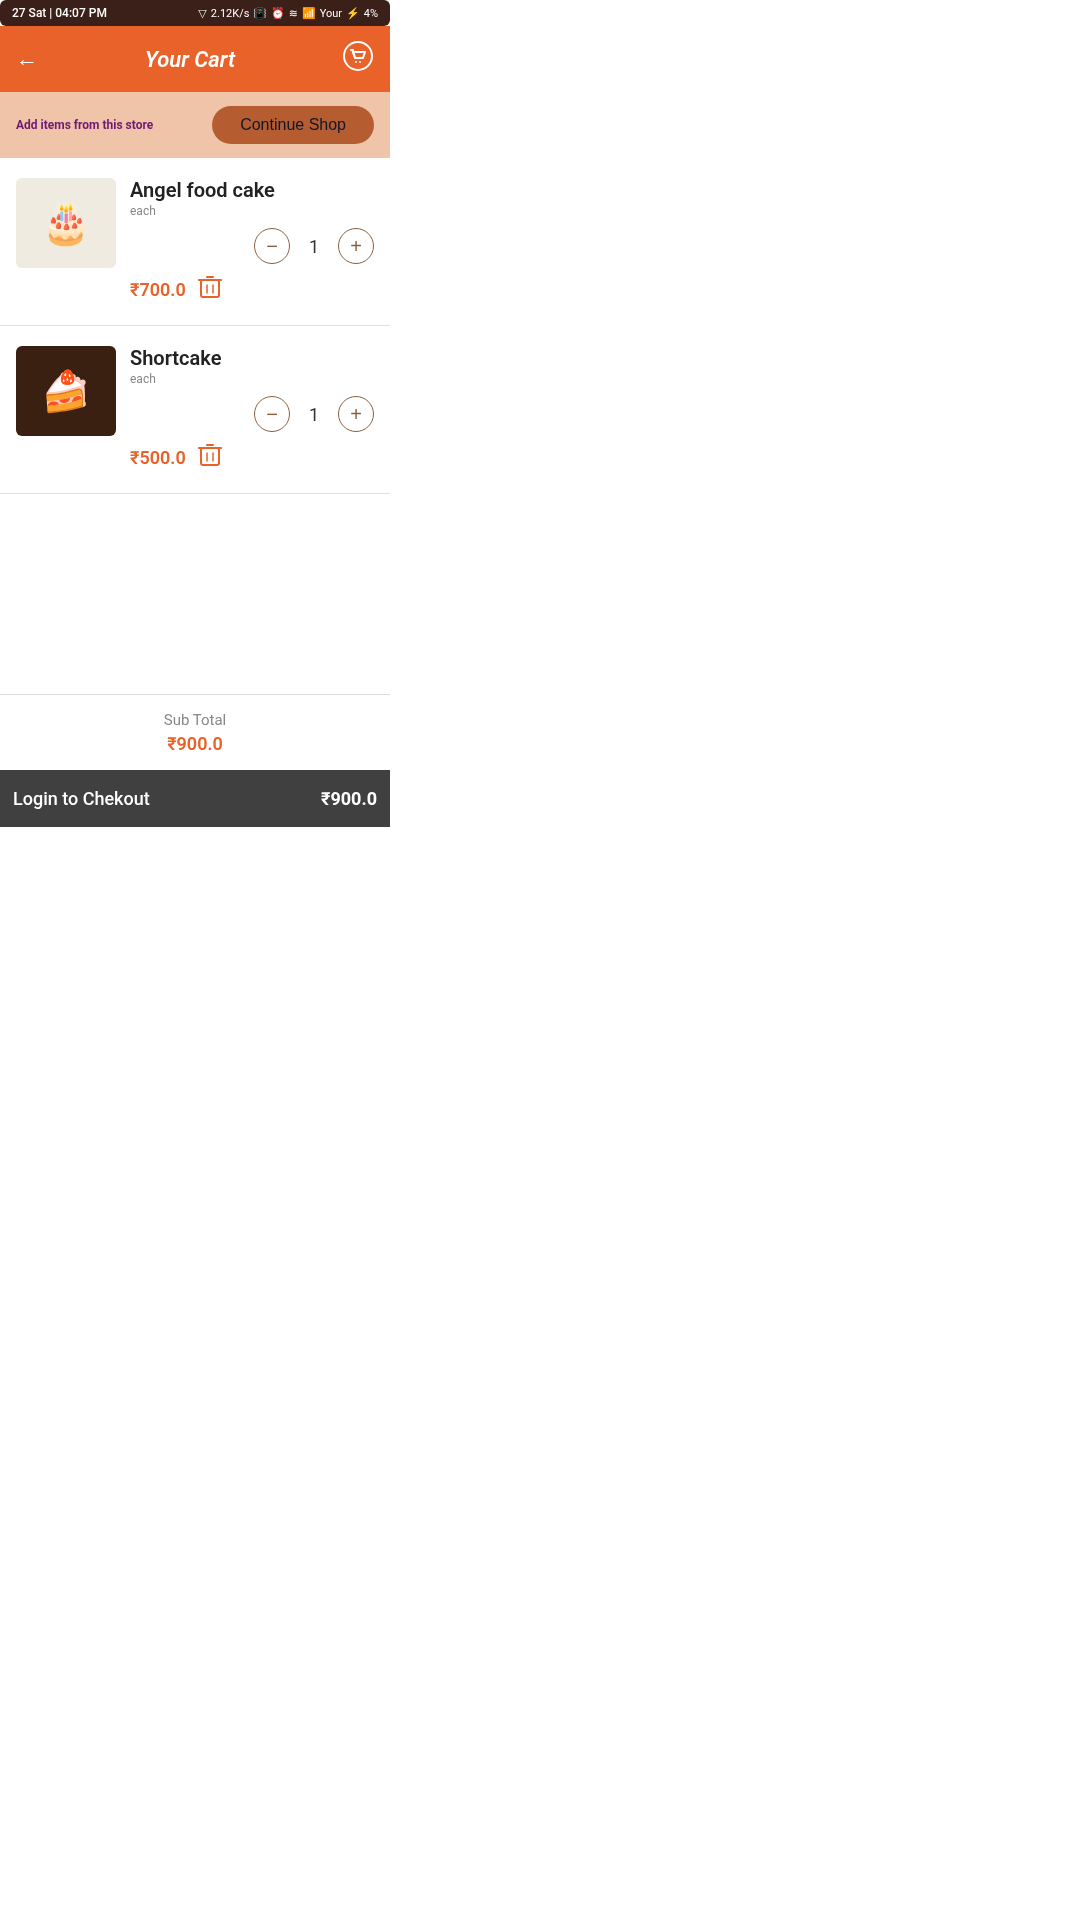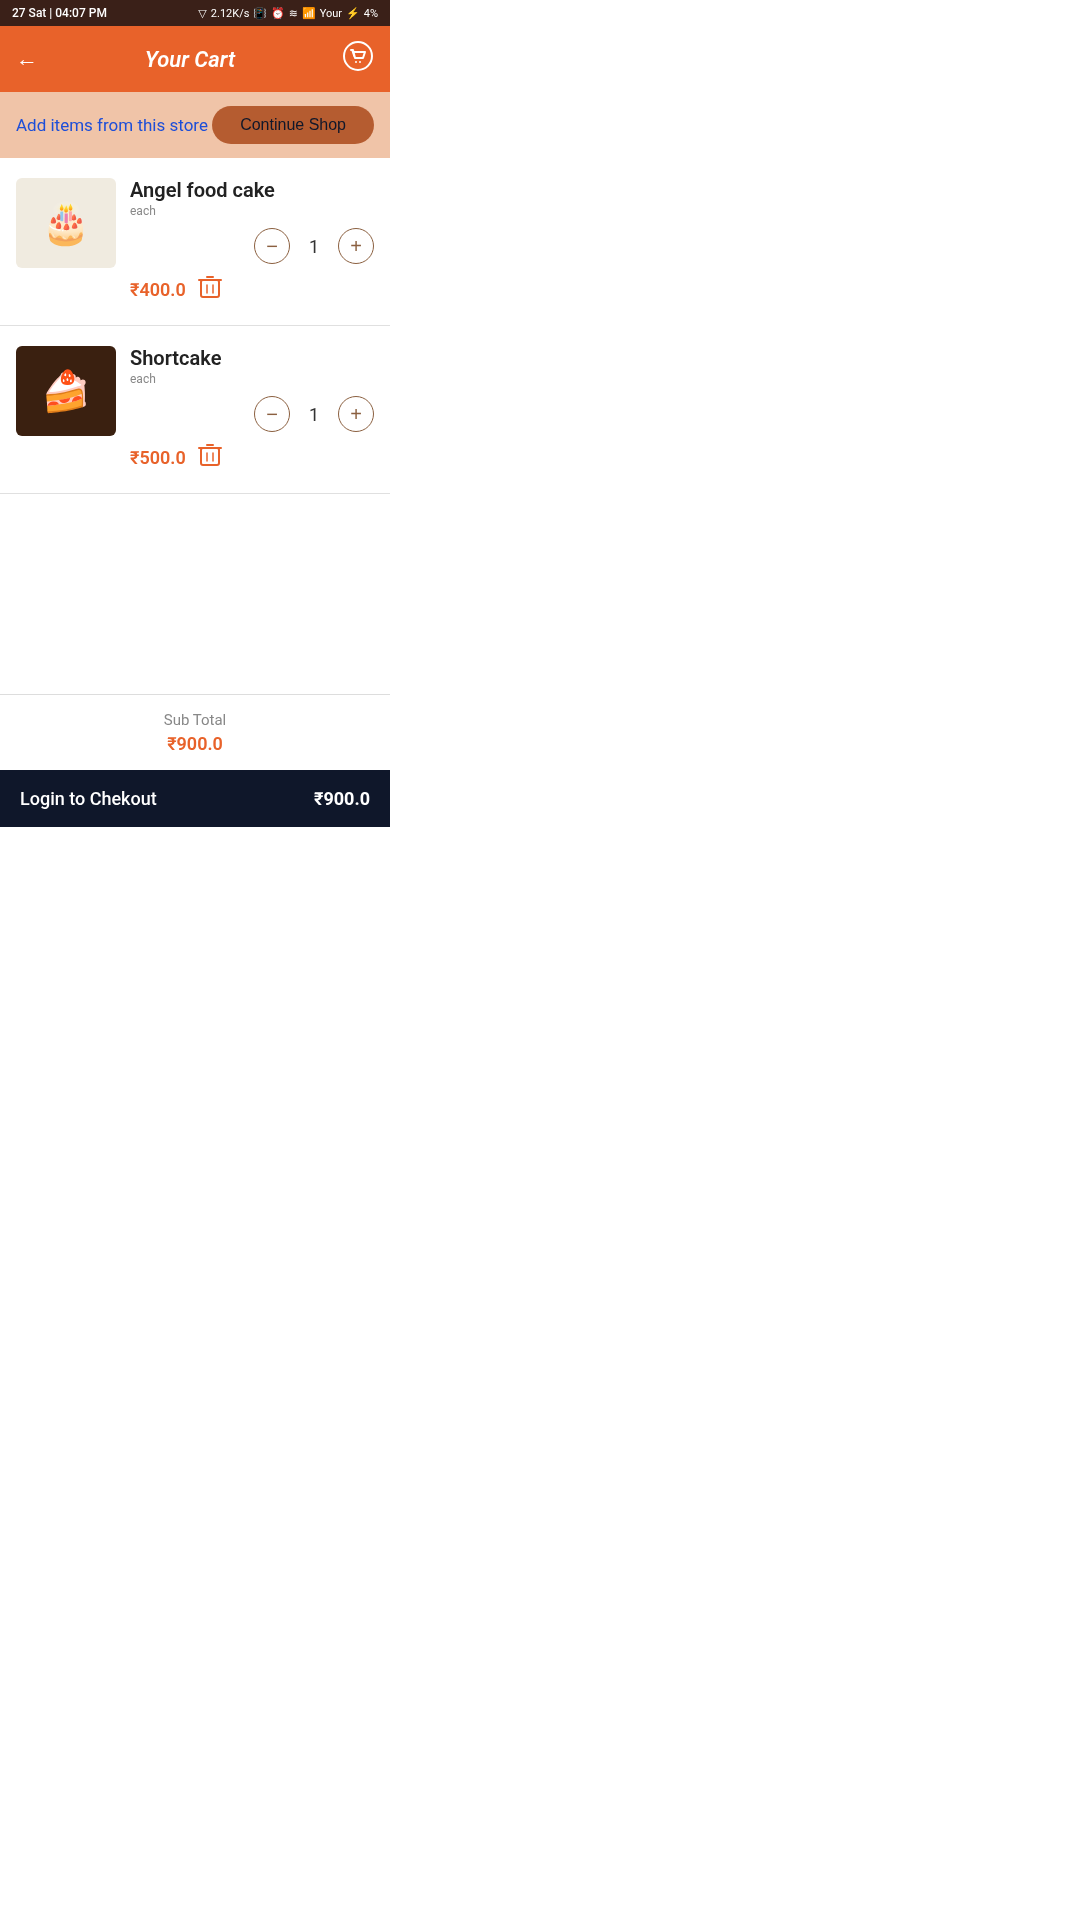--- a/index.html
+++ b/index.html
@@ -15,20 +15,21 @@
 
     
     .status-bar {
       background: #3a2018;
       color: #fff;
       font-size: 12px;
       padding: 6px 12px;
       display: flex;
       justify-content: space-between;
       align-items: center;
+      border-radius: 6px;
     }
     .status-left { font-weight: 500; }
     .status-right { display: flex; align-items: center; gap: 4px; font-size: 11px; }
 
     
     .header {
       background: #e8622a;
       padding: 14px 16px;
       display: flex;
       align-items: center;
@@ -58,22 +59,23 @@
 
     
     .continue-banner {
       background: #f0c4a8;
       padding: 14px 16px;
       display: flex;
       align-items: center;
       justify-content: space-between;
     }
     .banner-text {
-      color: #1d4ed8;
-      font-size: 17px;
+      color: #701a75;
+      font-size: 12px;
+      font-weight: bold;
     }
     .continue-btn {
       background: #b55c30;
       color: #0f172a;
       border: none;
       border-radius: 24px;
       padding: 10px 28px;
       font-size: 16px;
       cursor: pointer;
     }
@@ -180,22 +182,22 @@
       margin-bottom: 4px;
     }
     .summary-value {
       font-size: 18px;
       color: #e8622a;
       font-weight: 600;
     }
 
     
     .checkout-bar {
-      background: #0f172a;
-      padding: 18px 20px;
+      background: #404040;
+      padding: 18px 13px;
       display: flex;
       align-items: flex-start;
       justify-content: space-between;
     }
     .checkout-label {
       color: #fff;
       font-size: 18px;
       font-weight: 500;
     }
     .checkout-total {
@@ -272,21 +274,21 @@
     </div>
     <div class="item-details">
       <div class="item-name">Angel food cake</div>
       <div class="item-unit">each</div>
       <div class="quantity-controls">
         <button class="qty-btn">−</button>
         <span class="qty-value">1</span>
         <button class="qty-btn">+</button>
       </div>
       <div class="item-price-row">
-        <span class="item-price">₹400.0</span>
+        <span class="item-price">₹700.0</span>
         <button class="delete-btn">
           <svg width="24" height="26" viewBox="0 0 24 26" fill="none" xmlns="http://www.w3.org/2000/svg">
             <rect x="3" y="6" width="18" height="17" rx="2" stroke="#e8622a" stroke-width="2" fill="none"></rect>
             <line x1="1" y1="6" x2="23" y2="6" stroke="#e8622a" stroke-width="2" stroke-linecap="round"></line>
             <line x1="9" y1="3" x2="15" y2="3" stroke="#e8622a" stroke-width="2" stroke-linecap="round"></line>
             <line x1="9" y1="11" x2="9" y2="19" stroke="#e8622a" stroke-width="1.5" stroke-linecap="round"></line>
             <line x1="15" y1="11" x2="15" y2="19" stroke="#e8622a" stroke-width="1.5" stroke-linecap="round"></line>
           </svg>
         </button>
       </div>

